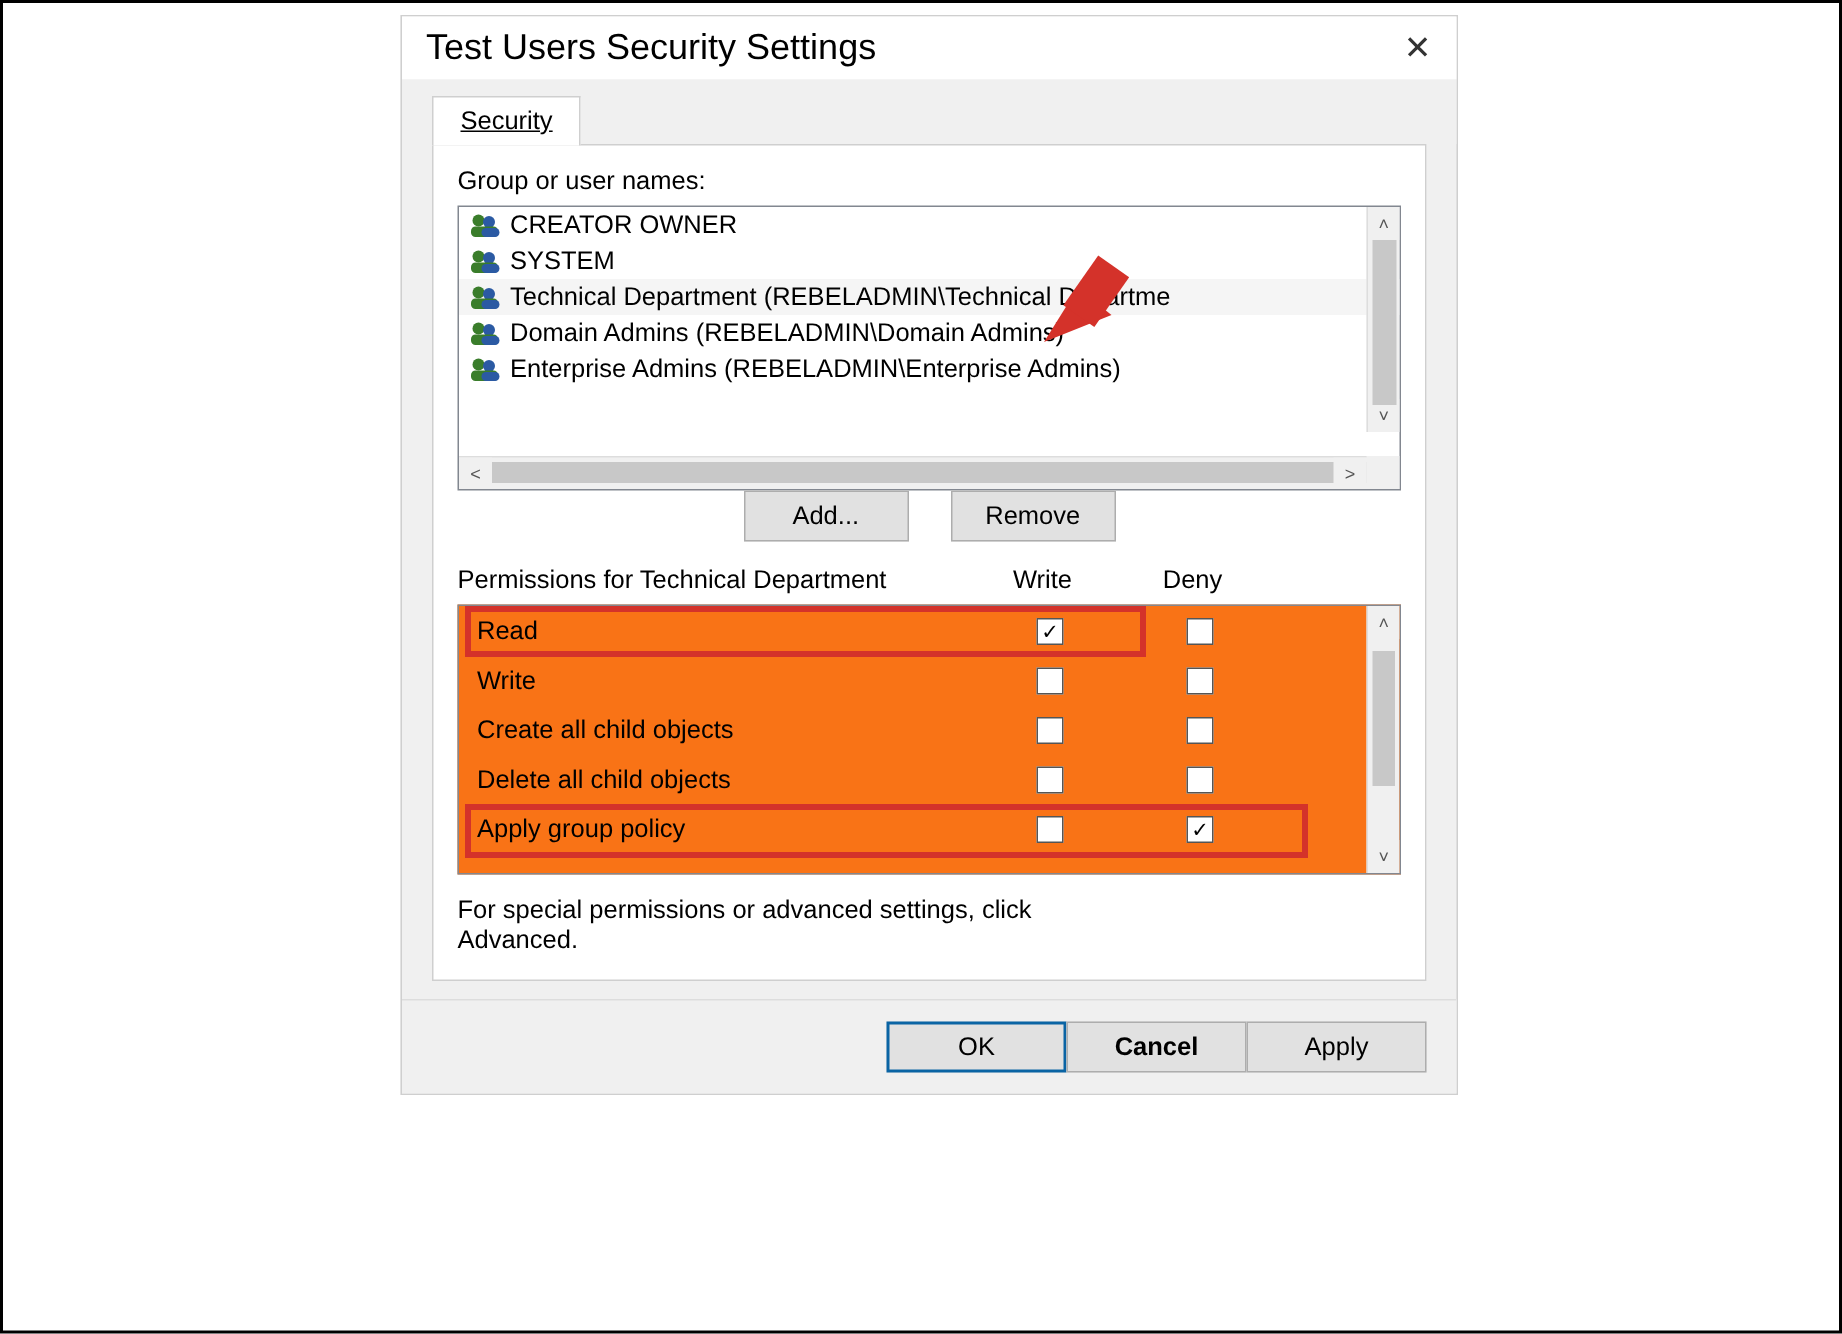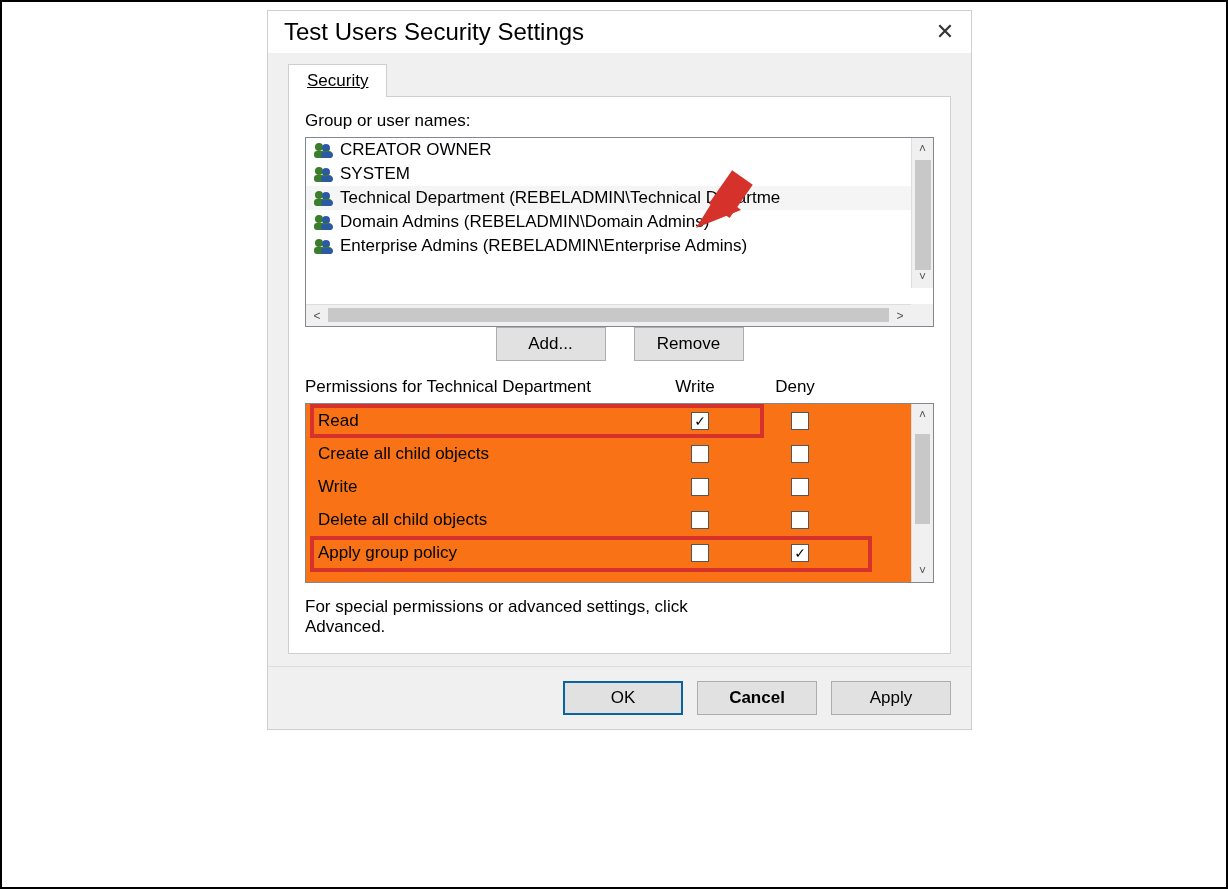--- a/index.html
+++ b/index.html
@@ -294,21 +294,20 @@
   }
   .advanced-text {
     font-size: 17px;
     max-width: 400px;
   }
   .dialog-footer {
     background: #f0f0f0;
     padding: 14px 20px 14px 20px;
     display: flex;
     justify-content: flex-end;
-    gap: 14px;
     border-top: 1px solid #ddd;
   }
   .red-arrow {
     position: absolute;
     left: 685px;
     top: 145px;
     width: 90px;
     height: 90px;
     pointer-events: none;
   }
@@ -433,31 +432,31 @@
             <span class="perm-name">Read</span>
             <span class="perm-col">
                 <span class="checkbox checked"></span>
               </span>
             <span class="perm-col">
                 <span class="checkbox"></span>
               </span>
           </div>
 
           <div class="perm-row">
+            <span class="perm-name">Write</span>
+            <span class="perm-col">
+                <span class="checkbox"></span>
+              </span>
+            <span class="perm-col">
+                <span class="checkbox"></span>
+              </span>
+          </div>
+
+          <div class="perm-row">
             <span class="perm-name">Create all child objects</span>
-            <span class="perm-col">
-                <span class="checkbox"></span>
-              </span>
-            <span class="perm-col">
-                <span class="checkbox"></span>
-              </span>
-          </div>
-
-          <div class="perm-row">
-            <span class="perm-name">Write</span>
             <span class="perm-col">
                 <span class="checkbox"></span>
               </span>
             <span class="perm-col">
                 <span class="checkbox"></span>
               </span>
           </div>
 
           <div class="perm-row">
             <span class="perm-name">Delete all child objects</span>

